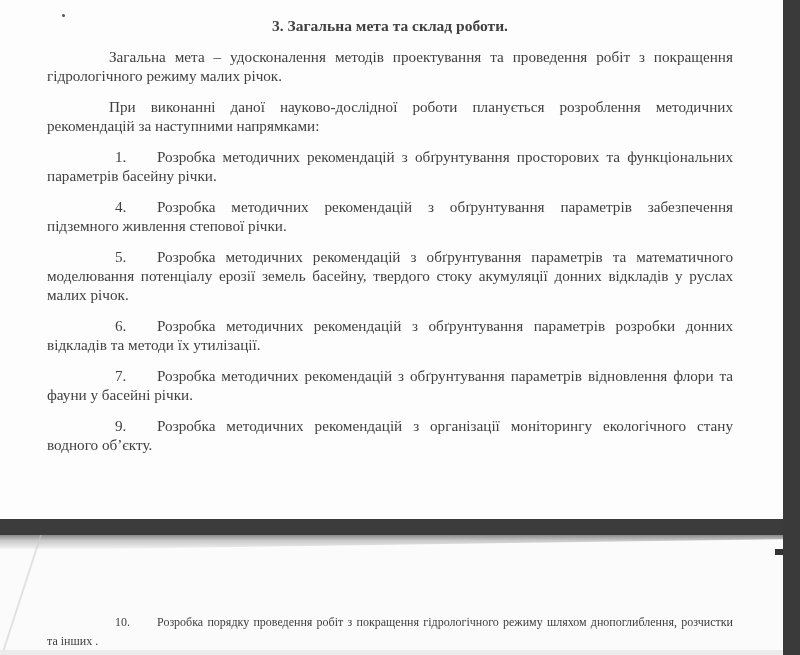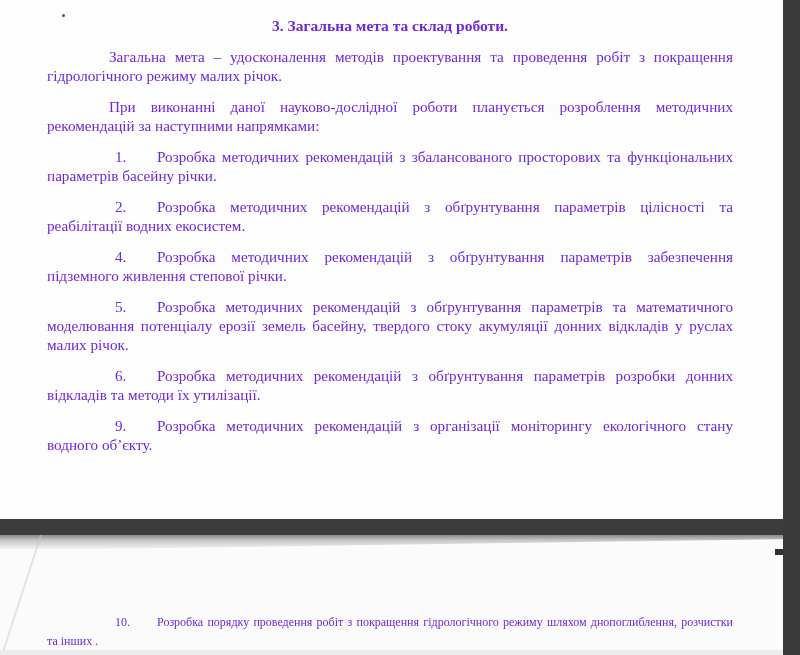--- a/index.html
+++ b/index.html
@@ -14,21 +14,21 @@
       position: relative;
       width: 800px;
       height: 655px;
       background: #3c3c3c;
     }
     .page {
       position: absolute;
       left: 0;
       background: #fdfdfd;
       font-family: "Liberation Serif", serif;
-      color: #6d28d9;
+      color: #404040;
       overflow: hidden;
     }
     .page-1 {
       top: 0;
       width: 783px;
       height: 519px;
       border-right: 1px solid #d8d8d8;
     }
     .page-2 {
       top: 535px;
@@ -149,25 +149,25 @@
   <div class="page page-1">
     <div class="dot"></div>
     <div class="stamp"></div>
 
     <div class="content">
       <div class="title">3.  Загальна мета та склад роботи.</div>
 
       <p class="indent">Загальна мета – удосконалення методів проектування та проведення робіт з покращення гідрологічного режиму малих річок.</p>
       <p class="indent">При виконанні даної науково-дослідної роботи планується розроблення методичних рекомендацій за наступними напрямками:</p>
 
-      <p class="item item-first"><span class="num">1.</span><span>Розробка методичних рекомендацій з збалансованого просторових та функціональних параметрів басейну річки.</span></p>
-      <p class="item item-first"><span class="num">2.</span><span>Розробка методичних рекомендацій з обґрунтування параметрів цілісності та реабілітації водних екосистем.</span></p>
+      <p class="item item-first"><span class="num">1.</span><span>Розробка методичних рекомендацій з обґрунтування просторових та функціональних параметрів басейну річки.</span></p>
       <p class="item item-first"><span class="num">4.</span><span>Розробка методичних рекомендацій з обґрунтування параметрів забезпечення підземного живлення степової річки.</span></p>
       <p class="item item-first"><span class="num">5.</span><span>Розробка методичних рекомендацій з обґрунтування параметрів та математичного моделювання потенціалу ерозії земель басейну, твердого стоку акумуляції донних відкладів у руслах малих річок.</span></p>
       <p class="item item-first"><span class="num">6.</span><span>Розробка методичних рекомендацій з обґрунтування параметрів розробки донних відкладів та методи їх утилізації.</span></p>
+      <p class="item item-first"><span class="num">7.</span><span>Розробка методичних рекомендацій з обґрунтування параметрів відновлення флори та фауни у басейні річки.</span></p>
       <p class="item item-first"><span class="num">9.</span><span>Розробка методичних рекомендацій з організації моніторингу екологічного стану водного об’єкту.</span></p>
     </div>
   </div>
 
   <div class="page page-2">
     <div class="page-2-curl"></div>
     <div class="page-2-fold-line"></div>
     <div class="right-mark"></div>
     <div class="content-2">
       <p class="item item-first"><span class="num">10.</span><span>Розробка порядку проведення робіт з покращення гідрологічного режиму шляхом днопоглиблення, розчистки та інших .</span></p>

